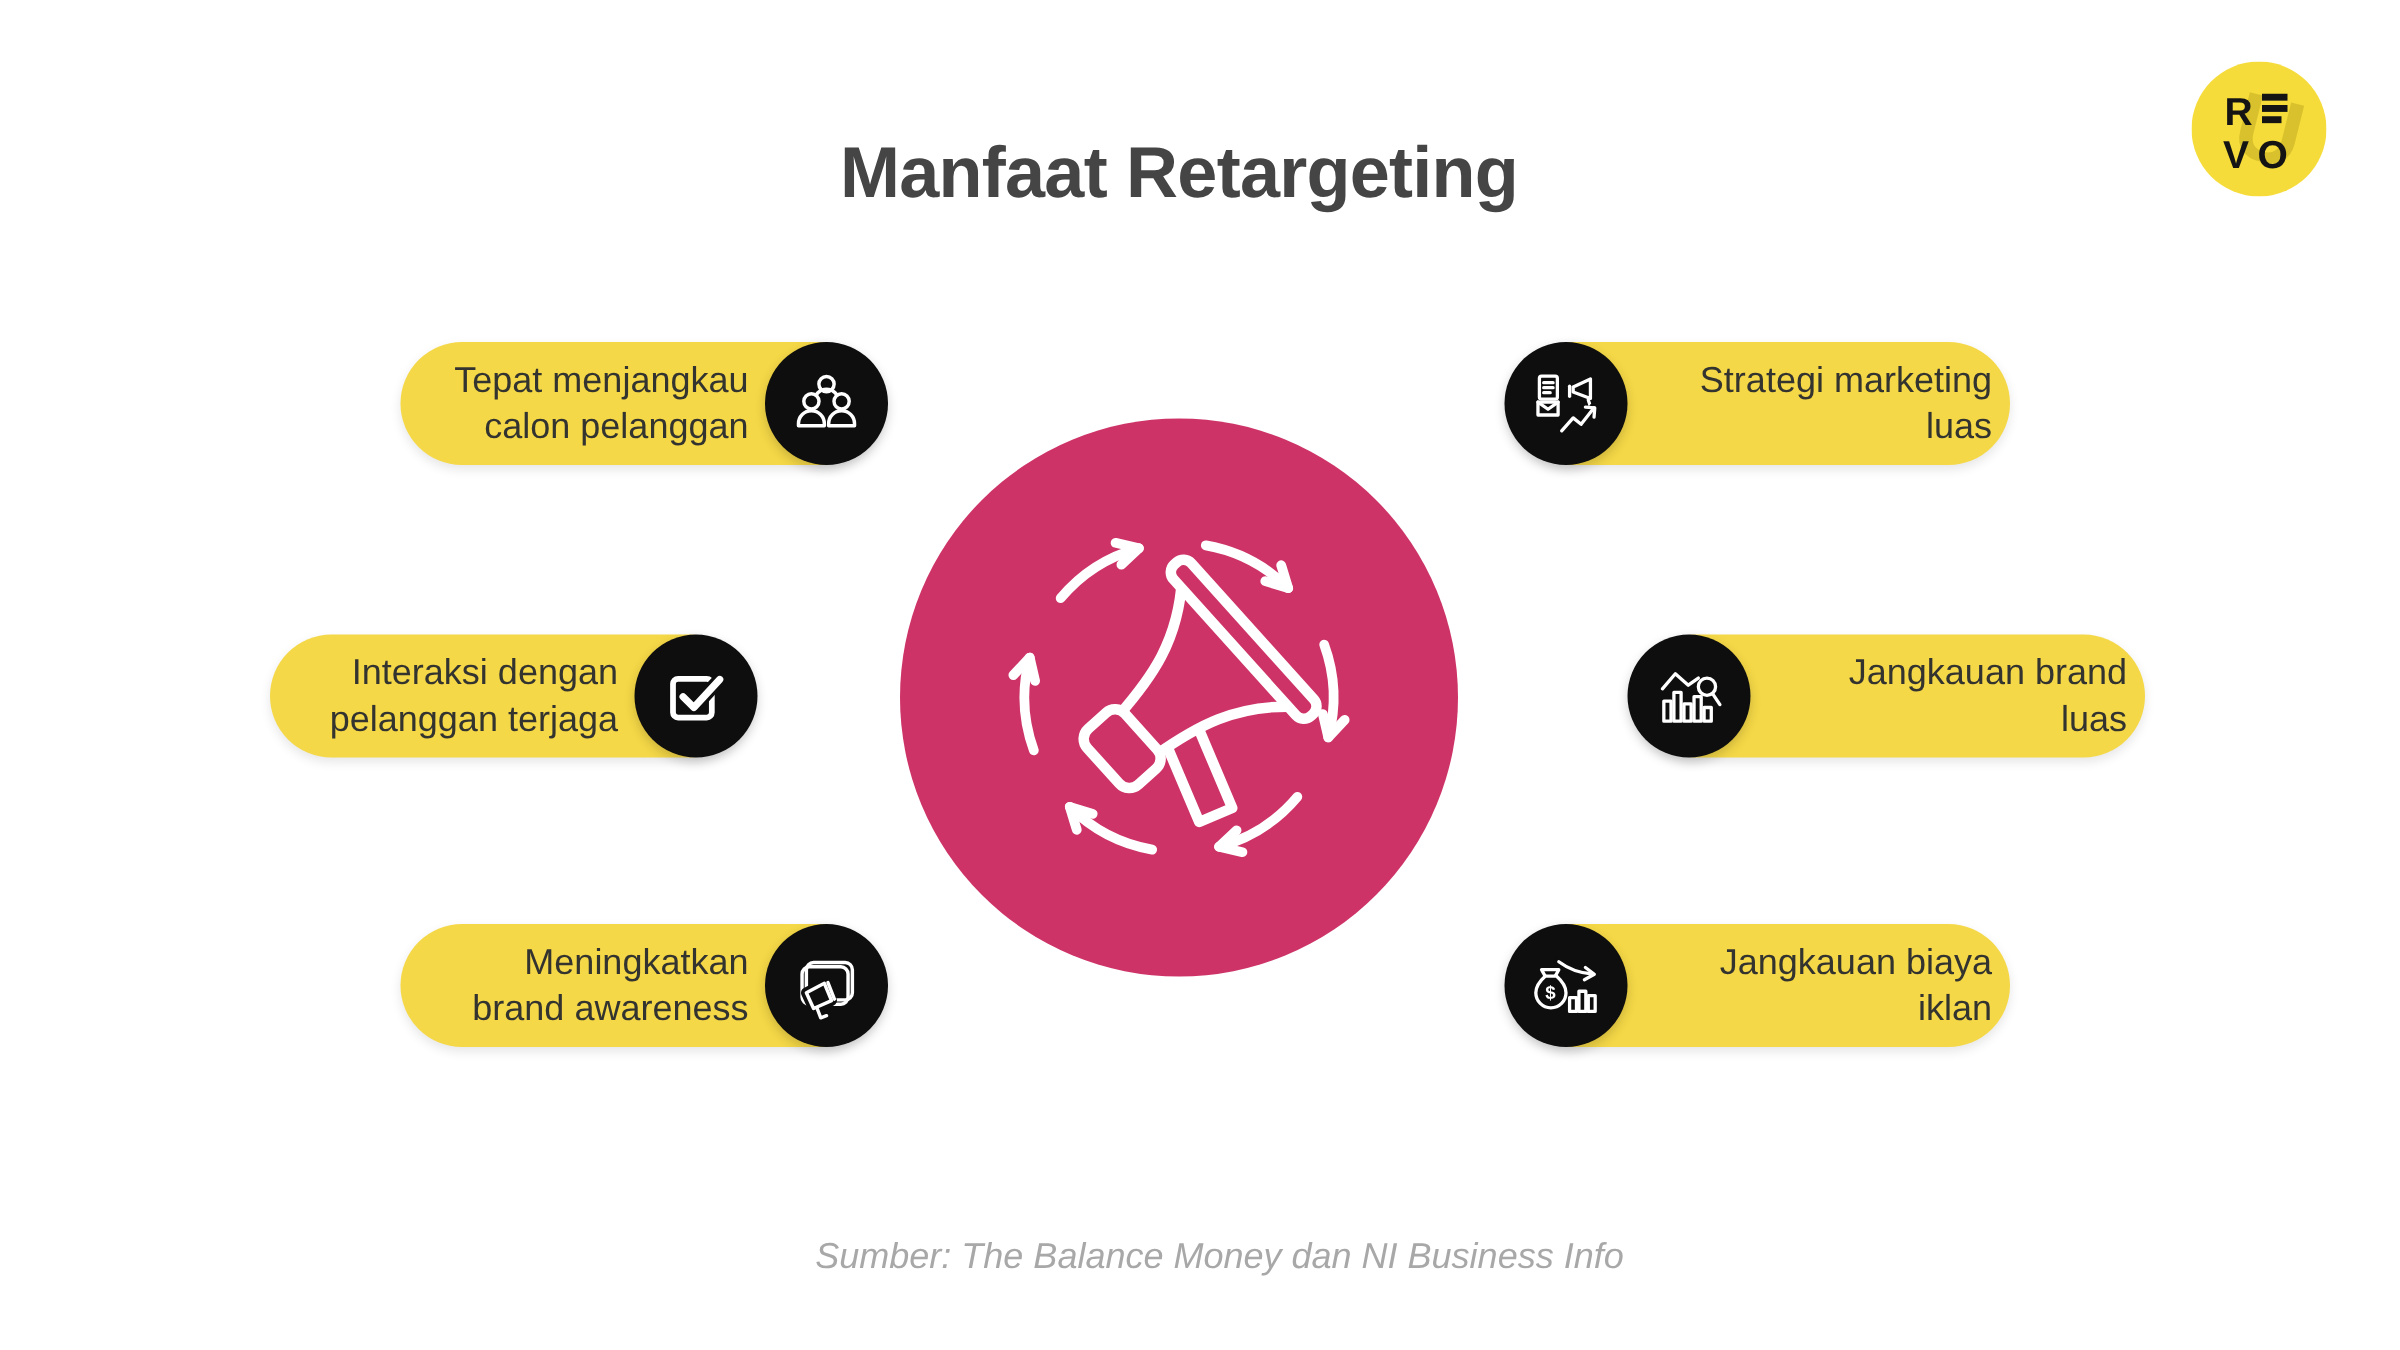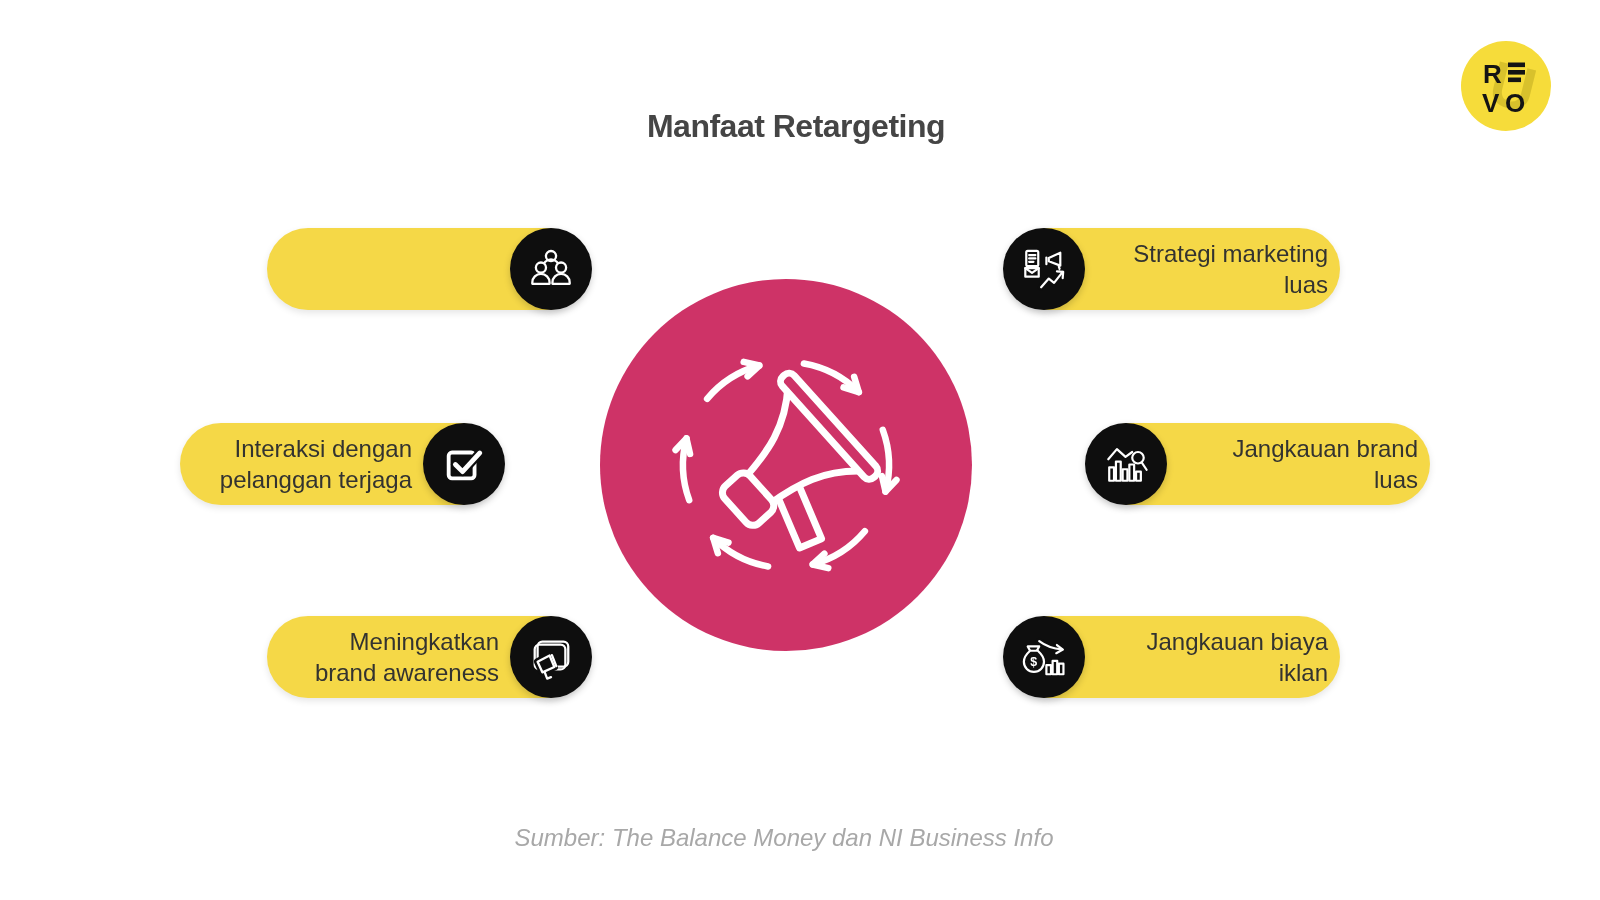--- a/index.html
+++ b/index.html
@@ -1,22 +1,22 @@
 <!DOCTYPE html>
 <html><head>
 <meta charset="utf-8">
 <style>
   html,body{margin:0;padding:0;background:#ffffff;}
   .canvas{
     position:relative;width:1600px;height:900px;background:#ffffff;overflow:hidden;
     font-family:"Liberation Sans",sans-serif;
   }
   .title{
-    position:absolute;left:0;top:86px;width:1568px;margin:12px;
-    text-align:center;font-size:32px;line-height:56px;font-weight:700;
+    position:absolute;left:0;top:86px;width:1568px;margin:2px;
+    text-align:center;font-size:48px;line-height:56px;font-weight:700;
     color:#454545;letter-spacing:-0.5px;
   }
   .logo{position:absolute;left:1461px;top:41px;width:90px;height:90px;}
   .center-graphic{position:absolute;left:598px;top:277px;width:376px;height:376px;}
   .pill{
     position:absolute;height:82px;background:#F5D847;border-radius:41px;
     display:flex;align-items:center;box-shadow:0 3px 7px rgba(0,0,0,0.10);
   }
   .pill-label{
     font-size:24px;line-height:31px;color:#333330;white-space:pre-line;width:100%;
@@ -28,21 +28,21 @@
     background:#0E0E0E;display:flex;align-items:center;justify-content:center;
     box-shadow:0 3px 7px rgba(0,0,0,0.18);
   }
   .pill.left .icon-circle{right:-5px;}
   .pill.right .icon-circle{left:-5px;}
   .footer{
     position:absolute;left:0;width:1568px;text-align:center;
     font-style:italic;color:#A8A8A8;
   }
   .footer-url{top:794px;font-size:22px;}
-  .footer-source{top:824px;font-size:24px;}
+  .footer-source{top:824px;font-size:24px;margin-left:29px;}
 </style>
 </head>
 <body>
 
 <div class="canvas">
 
   <h1 class="title">Manfaat Retargeting</h1>
 
   <div class="logo">
     <svg width="90" height="90" viewBox="0 0 90 90">
@@ -79,20 +79,22 @@
       <g transform="rotate(-42)" fill="#CE3367" stroke="#ffffff" stroke-width="7" stroke-linejoin="round" stroke-linecap="round">
         <path d="M -2.7 19.9 L -22.9 78.5 L -45.5 70.7 L -25.3 12.1 Z"></path>
         <path d="M 55 -58 L 55 58 C 25 28 -5 22 -38 18 L -38 -18 C -5 -22 25 -28 55 -58 Z"></path>
         <rect x="-68" y="-25" width="34" height="50" rx="9"></rect>
         <rect x="50" y="-68" width="16" height="136" rx="7"></rect>
       </g>
     </svg>
   </div>
 
   <div class="pill left" style="left:267px;top:228px;width:320px">
+    <span class="pill-label">Tepat menjangkau
+calon pelanggan</span>
     <span class="icon-circle">
       <svg width="46" height="46" viewBox="0 0 48 48" fill="none" stroke="#ffffff" stroke-width="2.4" stroke-linecap="round" stroke-linejoin="round">
         <circle cx="24" cy="10.5" r="5.3"></circle>
         <path d="M15.5 23.5 v-1 a8.5 8.5 0 0 1 17 0 v1"></path>
         <circle cx="13.5" cy="22.5" r="5.3" fill="#0E0E0E"></circle>
         <path d="M4.5 39.5 v-1.5 a9 9 0 0 1 18 0 v1.5 Z" fill="#0E0E0E"></path>
         <circle cx="34.5" cy="22.5" r="5.3" fill="#0E0E0E"></circle>
         <path d="M25.5 39.5 v-1.5 a9 9 0 0 1 18 0 v1.5 Z" fill="#0E0E0E"></path>
       </svg>
     </span>

